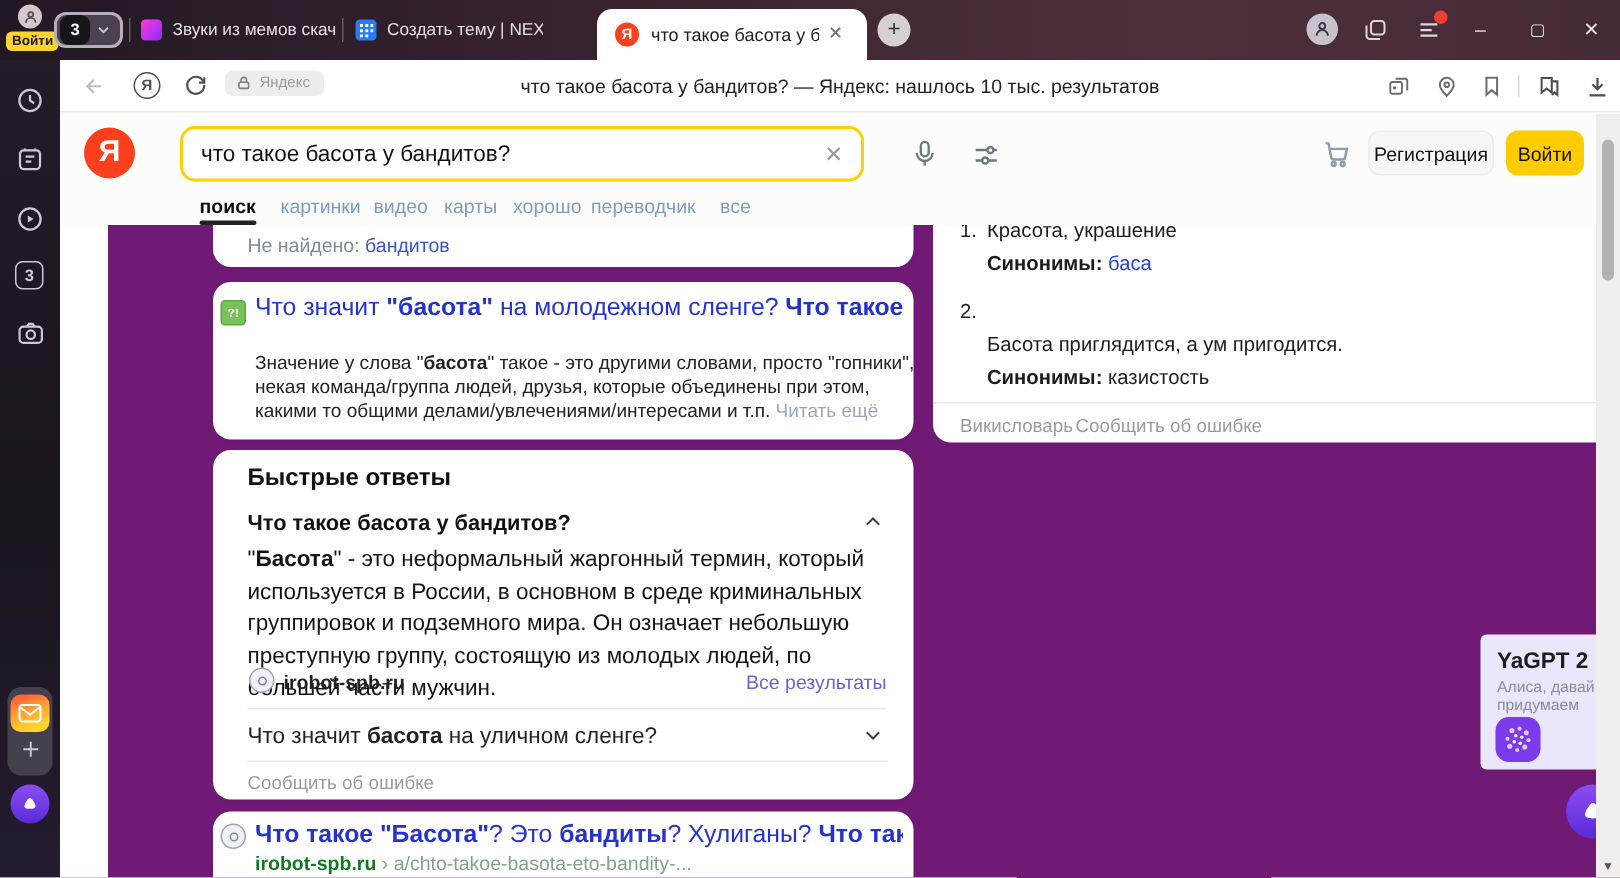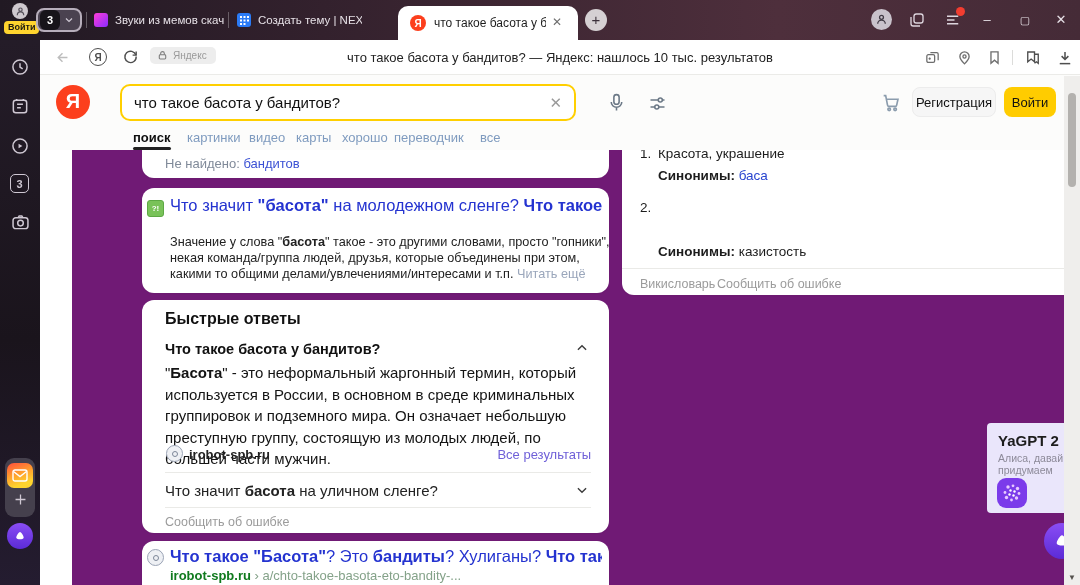--- a/index.html
+++ b/index.html
@@ -380,20 +380,21 @@
     </div>
 
     <div class="card" style="left:550px;top:-78px;width:457px;height:223px;">
       <div class="abs dict-txt" style="left:18px;top:74px;">1.</div>
       <div class="abs dict-txt" style="left:36px;top:74px;">Красота, украшение</div>
       <div class="abs dict-txt" style="left:36px;top:96px;">
         <b>Синонимы:</b> <span class="dict-link">баса</span>
       </div>
 
       <div class="abs dict-txt" style="left:18px;top:128px;">2.</div>
+      <div class="abs dict-txt" style="left:36px;top:150px;">Басота приглядится, а ум пригодится.</div>
       <div class="abs dict-txt" style="left:36px;top:172px;">
         <b>Синонимы:</b> <span>казистость</span>
       </div>
 
       <div class="hr" style="left:0;right:0;top:196px;"></div>
       <div class="abs gray-link" style="left:18px;top:205px;">Викисловарь</div>
       <div class="abs gray-link" style="left:95px;top:205px;">Сообщить об ошибке</div>
     </div>
 
     <div class="abs yagpt-card" style="left:915px;top:273px;width:92px;height:90px;">

